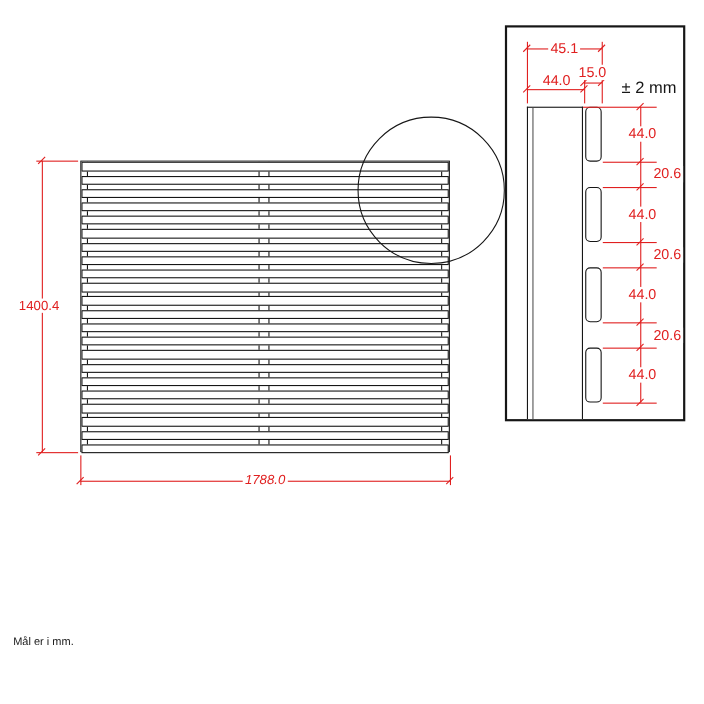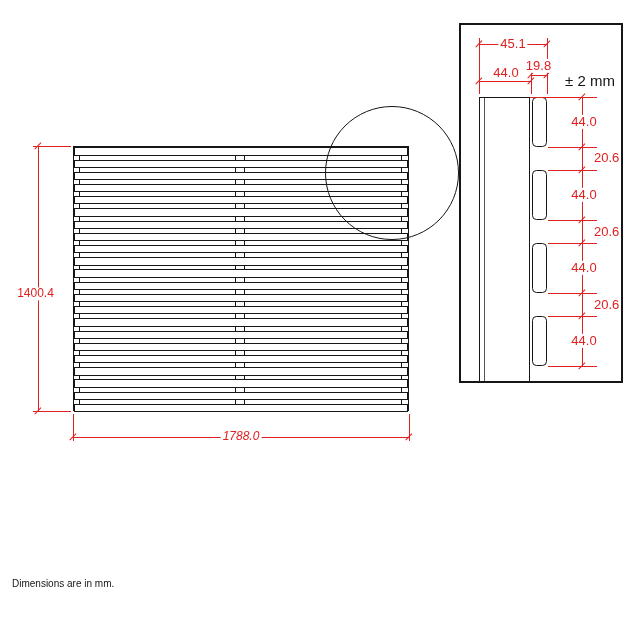--- a/index.html
+++ b/index.html
@@ -89,21 +89,21 @@
       <div class="slat" style="top: 232.113px; height: 8.33px;"></div>
       <div class="slat" style="top: 244.33px; height: 8.33px;"></div>
       <div class="slat" style="top: 256.546px; height: 8.33px;"></div>
     </div>
 
   <div class="hline" style="left:33px;top:146.3px;width:38px;"></div>
   <div class="hline" style="left:33px;top:411px;width:38px;"></div>
   <div class="vline" style="left:37.7px;top:146.3px;height:264.7px;"></div>
   <div class="tick" style="left:37.7px;top:146.3px;"></div>
   <div class="tick" style="left:37.7px;top:411px;"></div>
-  <div class="dim-label" style="left:35.5px;top:294px;">1400.4</div>
+  <div class="dim-label" style="left:35.5px;top:278px;">1400.4</div>
 
   <div class="vline" style="left:72.7px;top:413.5px;height:27.5px;"></div>
   <div class="vline" style="left:409.3px;top:413.5px;height:27.5px;"></div>
   <div class="hline" style="left:72.7px;top:437.3px;width:336.6px;"></div>
   <div class="tick" style="left:72.7px;top:437.3px;"></div>
   <div class="tick" style="left:409.3px;top:437.3px;"></div>
   <div class="dim-label" style="left:241px;top:436.5px;font-style:italic;">1788.0</div>
 
   <div id="detail-circle"></div>
 
@@ -127,21 +127,21 @@
   <div class="dim-label detail" style="left:513px;top:44px;">45.1</div>
 
   <div class="hline" style="left:478.5px;top:80.5px;width:52.5px;"></div>
   <div class="tick" style="left:478.5px;top:80.5px;"></div>
   <div class="tick" style="left:531px;top:80.5px;"></div>
   <div class="dim-label detail" style="left:506px;top:73px;">44.0</div>
 
   <div class="hline" style="left:531px;top:75px;width:16px;"></div>
   <div class="tick" style="left:531px;top:75px;"></div>
   <div class="tick" style="left:547px;top:75px;"></div>
-  <div class="dim-label detail" style="left:538.5px;top:66px;">19.8</div>
+  <div class="dim-label detail" style="left:538.5px;top:66px;">15.0</div>
 
   <div class="tol-label" style="left:590px;top:80px;">± 2 mm</div>
 
   <div id="detail-chain">
       <div class="vline" style="left: 581.5px; top: 97px; height: 269px;"></div>
       <div class="hline" style="left: 530px; top: 97px; width: 67px;"></div>
       <div class="tick" style="left: 581.5px; top: 97px;"></div>
       <div class="hline" style="left: 548px; top: 146.8px; width: 49px;"></div>
       <div class="tick" style="left: 581.5px; top: 146.8px;"></div>
       <div class="hline" style="left: 548px; top: 170.1px; width: 49px;"></div>
@@ -159,15 +159,15 @@
       <div class="dim-label detail" style="left: 584px; top: 121.9px;">44.0</div>
       <div class="dim-label detail gap-side" style="left: 592px; top: 158.45px;">20.6</div>
       <div class="dim-label detail" style="left: 584px; top: 195px;">44.0</div>
       <div class="dim-label detail gap-side" style="left: 592px; top: 231.55px;">20.6</div>
       <div class="dim-label detail" style="left: 584px; top: 268.05px;">44.0</div>
       <div class="dim-label detail gap-side" style="left: 592px; top: 304.55px;">20.6</div>
       <div class="dim-label detail" style="left: 584px; top: 341.1px;">44.0</div>
     </div>
 
   <div id="notes">
-    <div>Dimensions are in mm.</div>
+    <div>Mål er i mm.</div>
   </div>
 </div>
 
 </body></html>

